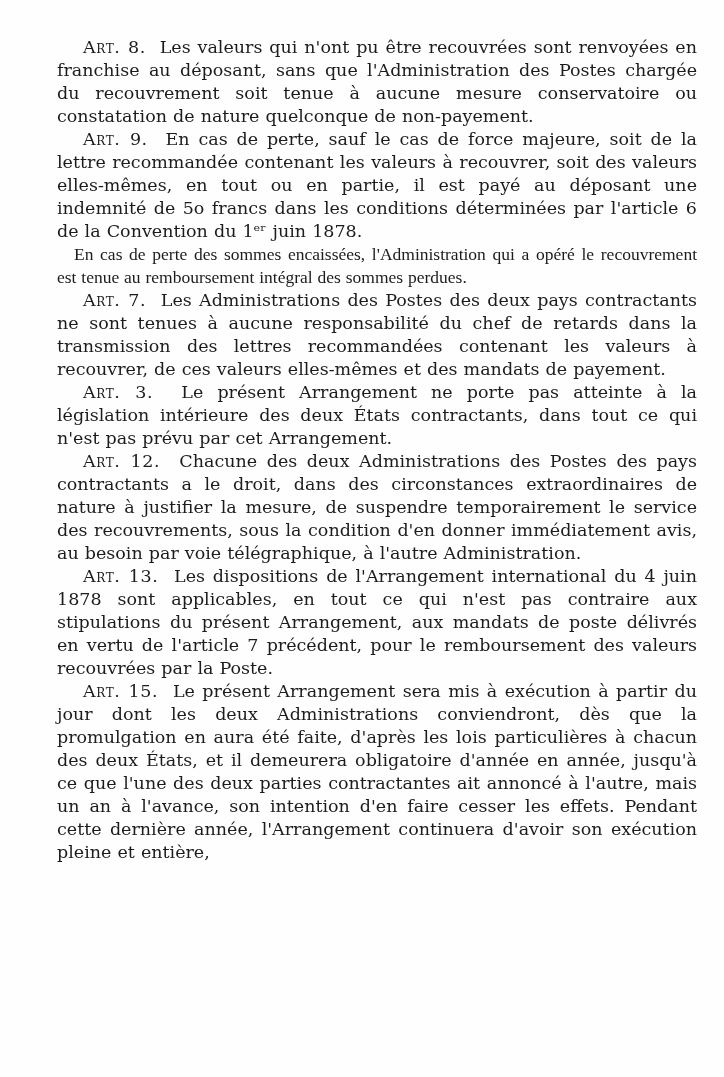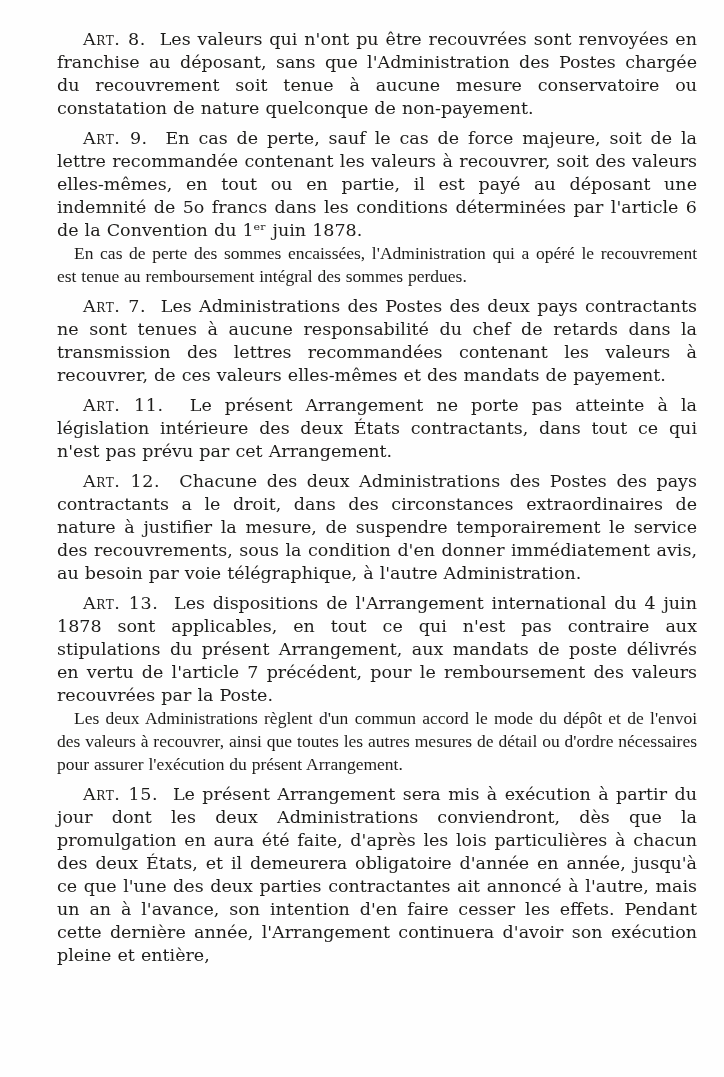--- a/index.html
+++ b/index.html
@@ -25,43 +25,41 @@
     font-size: 17.5px;
     line-height: 23px;
     text-align: justify;
     word-spacing: 0.5px;
   }
   .text-block p {
     margin: 0;
     padding: 0;
   }
   .text-block p.article {
-    margin-top: 7px;
     text-indent: 26px;
   }
   .text-block p.article:first-child {
-    margin-top: 0;
+    margin-top: 8px;
   }
   .text-block p.plain {
     text-indent: 17px;
     font-family: Liberation Serif, serif;
   }
   .art-label {
     font-variant: small-caps;
     letter-spacing: 0.6px;
   }
 </style>
 </head>
 <body>
 
 <div class="page">
   <div class="text-block">
       <p class="article"><span class="art-label">Art. 8.</span>&nbsp;&nbsp;<span>Les valeurs qui n'ont pu être recouvrées sont renvoyées en franchise au déposant, sans que l'Administration des Postes chargée du recouvrement soit tenue à aucune mesure conservatoire ou constatation de nature quelconque de non-payement.</span></p>
       <p class="article"><span class="art-label">Art. 9.</span>&nbsp;&nbsp;<span>En cas de perte, sauf le cas de force majeure, soit de la lettre recommandée contenant les valeurs à recouvrer, soit des valeurs elles-mêmes, en tout ou en partie, il est payé au déposant une indemnité de 5o francs dans les conditions déterminées par l'article 6 de la Convention du 1ᵉʳ juin 1878.</span></p>
       <p class="plain"><span>En cas de perte des sommes encaissées, l'Administration qui a opéré le recouvrement est tenue au remboursement intégral des sommes perdues.</span></p>
       <p class="article"><span class="art-label">Art. 7.</span>&nbsp;&nbsp;<span>Les Administrations des Postes des deux pays contractants ne sont tenues à aucune responsabilité du chef de retards dans la transmission des lettres recommandées contenant les valeurs à recouvrer, de ces valeurs elles-mêmes et des mandats de payement.</span></p>
-      <p class="article"><span class="art-label">Art. 11.</span>&nbsp;&nbsp;<span>Le présent Arrangement ne porte pas atteinte à la législation intérieure des deux États contractants, dans tout ce qui n'est pas prévu par cet Arrangement.</span></p>
+      <p class="article"><span class="art-label">Art. 3.</span>&nbsp;&nbsp;<span>Le présent Arrangement ne porte pas atteinte à la législation intérieure des deux États contractants, dans tout ce qui n'est pas prévu par cet Arrangement.</span></p>
       <p class="article"><span class="art-label">Art. 12.</span>&nbsp;&nbsp;<span>Chacune des deux Administrations des Postes des pays contractants a le droit, dans des circonstances extraordinaires de nature à justifier la mesure, de suspendre temporairement le service des recouvrements, sous la condition d'en donner immédiatement avis, au besoin par voie télégraphique, à l'autre Administration.</span></p>
       <p class="article"><span class="art-label">Art. 13.</span>&nbsp;&nbsp;<span>Les dispositions de l'Arrangement international du 4 juin 1878 sont applicables, en tout ce qui n'est pas contraire aux stipulations du présent Arrangement, aux mandats de poste délivrés en vertu de l'article 7 précédent, pour le remboursement des valeurs recouvrées par la Poste.</span></p>
-      <p class="plain"><span>Les deux Administrations règlent d'un commun accord le mode du dépôt et de l'envoi des valeurs à recouvrer, ainsi que toutes les autres mesures de détail ou d'ordre nécessaires pour assurer l'exécution du présent Arrangement.</span></p>
       <p class="article"><span class="art-label">Art. 15.</span>&nbsp;&nbsp;<span>Le présent Arrangement sera mis à exécution à partir du jour dont les deux Administrations conviendront, dès que la promulgation en aura été faite, d'après les lois particulières à chacun des deux États, et il demeurera obligatoire d'année en année, jusqu'à ce que l'une des deux parties contractantes ait annoncé à l'autre, mais un an à l'avance, son intention d'en faire cesser les effets. Pendant cette dernière année, l'Arrangement continuera d'avoir son exécution pleine et entière,</span></p>
     </div>
 </div>
 
 </body></html>

